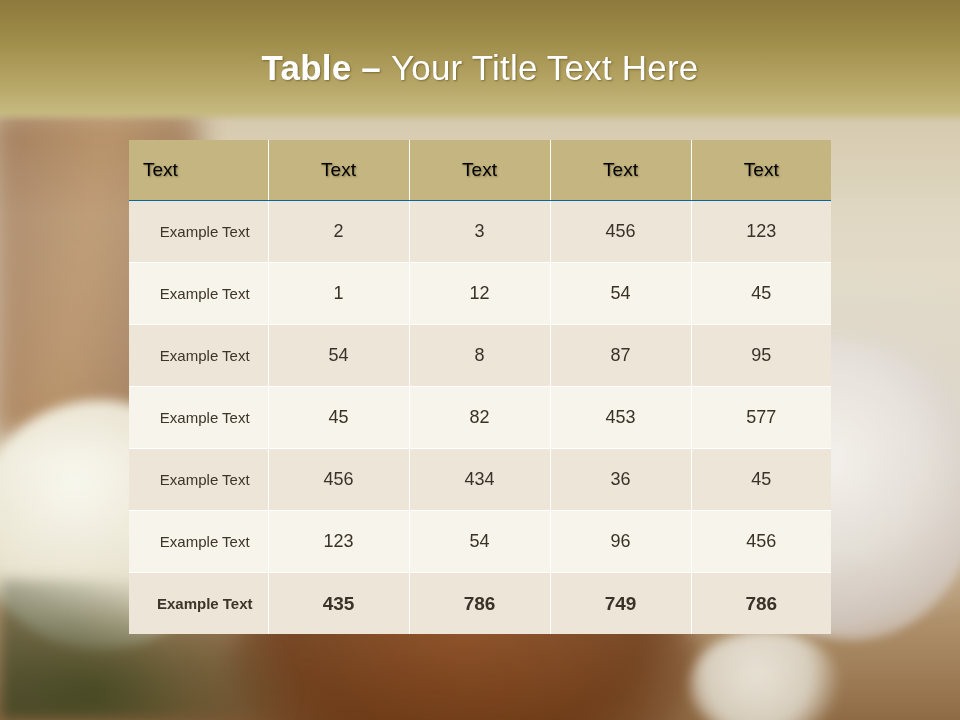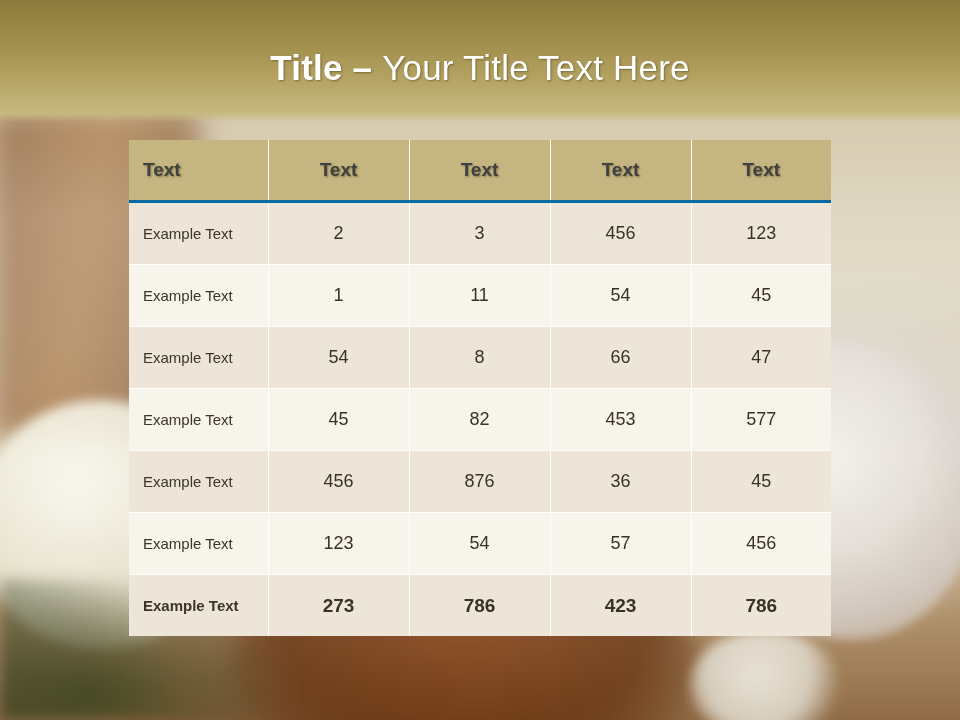--- a/index.html
+++ b/index.html
@@ -139,42 +139,42 @@
   }
   table.data col.c0 { width: 139px; }
   table.data col.c1 { width: 141px; }
   table.data col.c2 { width: 141px; }
   table.data col.c3 { width: 141px; }
   table.data col.c4 { width: 140px; }
 
   table.data th {
     height: 58px;
     background: #c4b581;
-    color: #404040;
+    color: #000000;
     font-size: 19px;
-    font-weight: bold;
+    font-weight: normal;
     text-shadow: 1px 1px 2px rgba(90,76,35,.6);
     border-right: 1px solid #ffffff;
-    border-bottom: 3px solid #0369a1;
+    border-bottom: 1px solid #0369a1;
     text-align: center;
   }
   table.data th:last-child { border-right: none; }
   table.data th.first { text-align: left; padding-left: 14px; }
 
   table.data td {
     height: 59px;
     font-size: 18px;
     color: #3a3226;
     text-align: center;
     border-right: 1px solid #ffffff;
     border-bottom: 1px solid #ffffff;
   }
   table.data td:last-child { border-right: none; }
   table.data td.label {
-    text-align: left;
+    text-align: center;
     padding-left: 14px;
     font-size: 15px;
     color: #3d3528;
   }
   tr.odd td  { background: #ece5d8; }
   tr.even td { background: #f7f4ec; }
   tr.total td {
     background: #ece5d8;
     font-weight: bold;
     font-size: 19px;
@@ -192,21 +192,21 @@
   <div class="bg-glass"></div>
   <div class="bg-garlic"></div>
   <div class="bg-garlic2"></div>
   <div class="bg-bowl"></div>
   <div class="bg-herbs"></div>
   <div class="bg-onion"></div>
   <div class="bg-layer bg-veil"></div>
 
   <div class="title-band"></div>
   <div class="title-text">
-    <span class="bold">Title – </span><span class="light">Your Title Text Here</span>
+    <span class="bold">Table – </span><span class="light">Your Title Text Here</span>
   </div>
 
   <div class="table-wrap">
     <table class="data">
       <colgroup>
         <col class="c0">
           <col class="c1">
           <col class="c2">
           <col class="c3">
           <col class="c4">
@@ -224,56 +224,56 @@
         <tr class="odd">
           <td class="label">Example Text</td>
           <td>2</td>
           <td>3</td>
           <td>456</td>
           <td>123</td>
         </tr>
         <tr class="even">
           <td class="label">Example Text</td>
           <td>1</td>
-          <td>11</td>
+          <td>12</td>
           <td>54</td>
           <td>45</td>
         </tr>
         <tr class="odd">
           <td class="label">Example Text</td>
           <td>54</td>
           <td>8</td>
-          <td>66</td>
-          <td>47</td>
+          <td>87</td>
+          <td>95</td>
         </tr>
         <tr class="even">
           <td class="label">Example Text</td>
           <td>45</td>
           <td>82</td>
           <td>453</td>
           <td>577</td>
         </tr>
         <tr class="odd">
           <td class="label">Example Text</td>
           <td>456</td>
-          <td>876</td>
+          <td>434</td>
           <td>36</td>
           <td>45</td>
         </tr>
         <tr class="even">
           <td class="label">Example Text</td>
           <td>123</td>
           <td>54</td>
-          <td>57</td>
+          <td>96</td>
           <td>456</td>
         </tr>
         <tr class="total">
           <td class="label">Example Text</td>
-          <td>273</td>
+          <td>435</td>
           <td>786</td>
-          <td>423</td>
+          <td>749</td>
           <td>786</td>
         </tr>
       </tbody>
     </table>
   </div>
 
 </div>
 
 </body></html>

